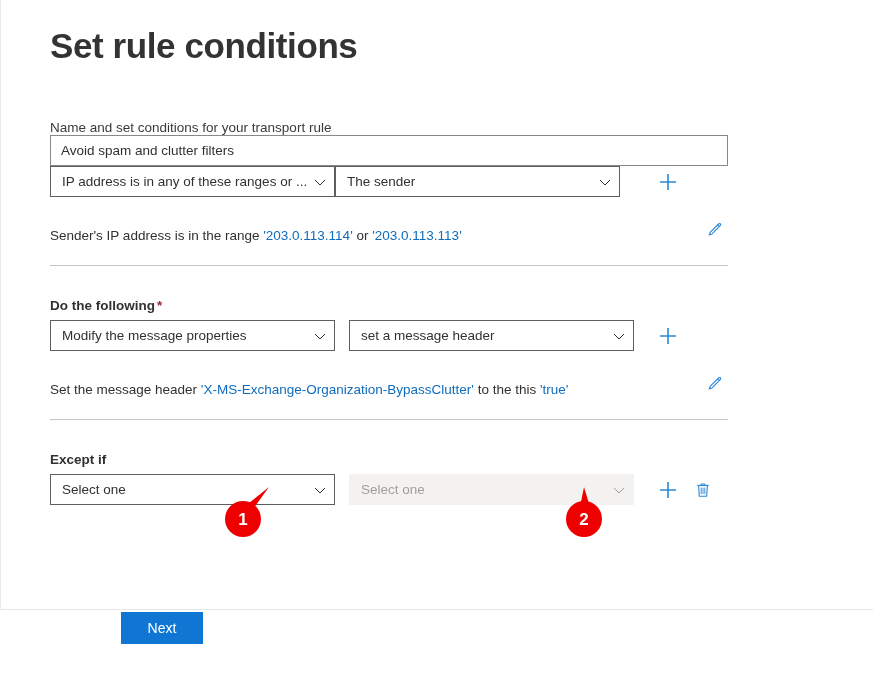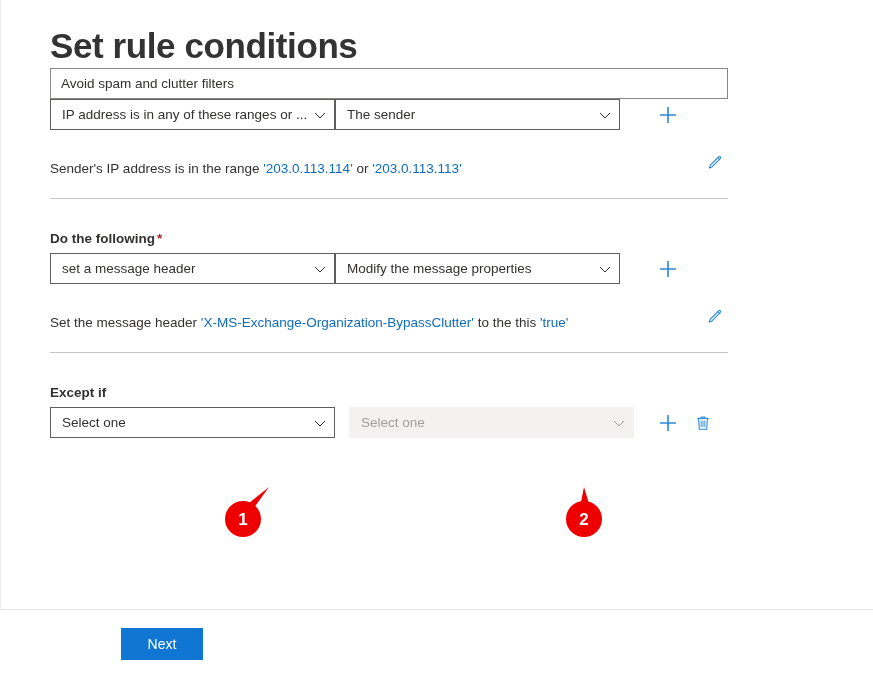--- a/index.html
+++ b/index.html
@@ -171,21 +171,21 @@
     position: absolute;
     left: 0;
     top: 610px;
     width: 873px;
     height: 63px;
     background: #ffffff;
   }
   .next-btn {
     position: absolute;
     left: 121px;
-    top: 18px;
+    top: 2px;
     width: 82px;
     height: 32px;
     background: #0f76d4;
     color: #ffffff;
     border: none;
     font-family: "Liberation Sans", sans-serif;
     font-size: 14px;
     cursor: pointer;
     padding: 0;
   }
@@ -217,20 +217,21 @@
   #callout-1 { left: 225px; top: 487px; }
   #callout-2 { left: 566px; top: 487px; }
 </style>
 </head>
 <body>
 
 <div class="panel">
   <div class="content">
 
     <h1 class="page-title">Set rule conditions</h1>
+    <p class="subtitle">Name and set conditions for your transport rule</p>
 
     
     <input class="text-input" type="text" value="Avoid spam and clutter filters" style="">
 
     
     <div class="row">
       <div class="dd second">
         <span class="dd-text">IP address is in any of these ranges or ...</span>
         <svg class="chev" viewBox="0 0 12 12">
           <path d="M1 4 L6 9 L11 4" fill="none" stroke="#323130" stroke-width="1"></path>
@@ -261,28 +262,28 @@
       </div>
     </div>
 
     <div class="divider"></div>
 
     
     <div class="field-label">
       <span>Do the following</span><span class="req-star">*</span>
     </div>
     <div class="row">
+      <div class="dd first">
+        <span class="dd-text">Modify the message properties</span>
+        <svg class="chev" viewBox="0 0 12 12">
+          <path d="M1 4 L6 9 L11 4" fill="none" stroke="#323130" stroke-width="1"></path>
+        </svg>
+      </div>
       <div class="dd second">
         <span class="dd-text">set a message header</span>
-        <svg class="chev" viewBox="0 0 12 12">
-          <path d="M1 4 L6 9 L11 4" fill="none" stroke="#323130" stroke-width="1"></path>
-        </svg>
-      </div>
-      <div class="dd first">
-        <span class="dd-text">Modify the message properties</span>
         <svg class="chev" viewBox="0 0 12 12">
           <path d="M1 4 L6 9 L11 4" fill="none" stroke="#323130" stroke-width="1"></path>
         </svg>
       </div>
       <div class="icon-btn plus-btn">
         <svg width="20" height="20" viewBox="0 0 20 20">
           <path d="M10 2 V18 M2 10 H18" stroke="#2b88d8" stroke-width="1.6" fill="none"></path>
         </svg>
       </div>
     </div>

